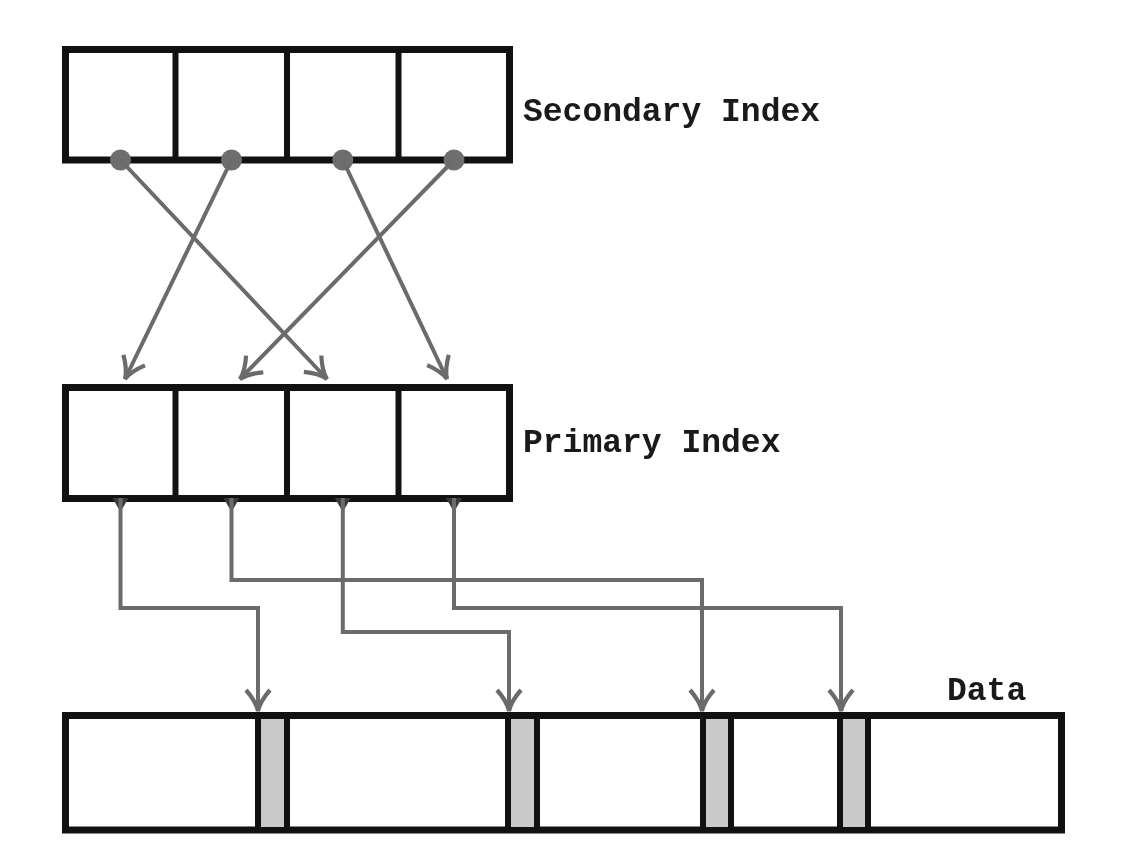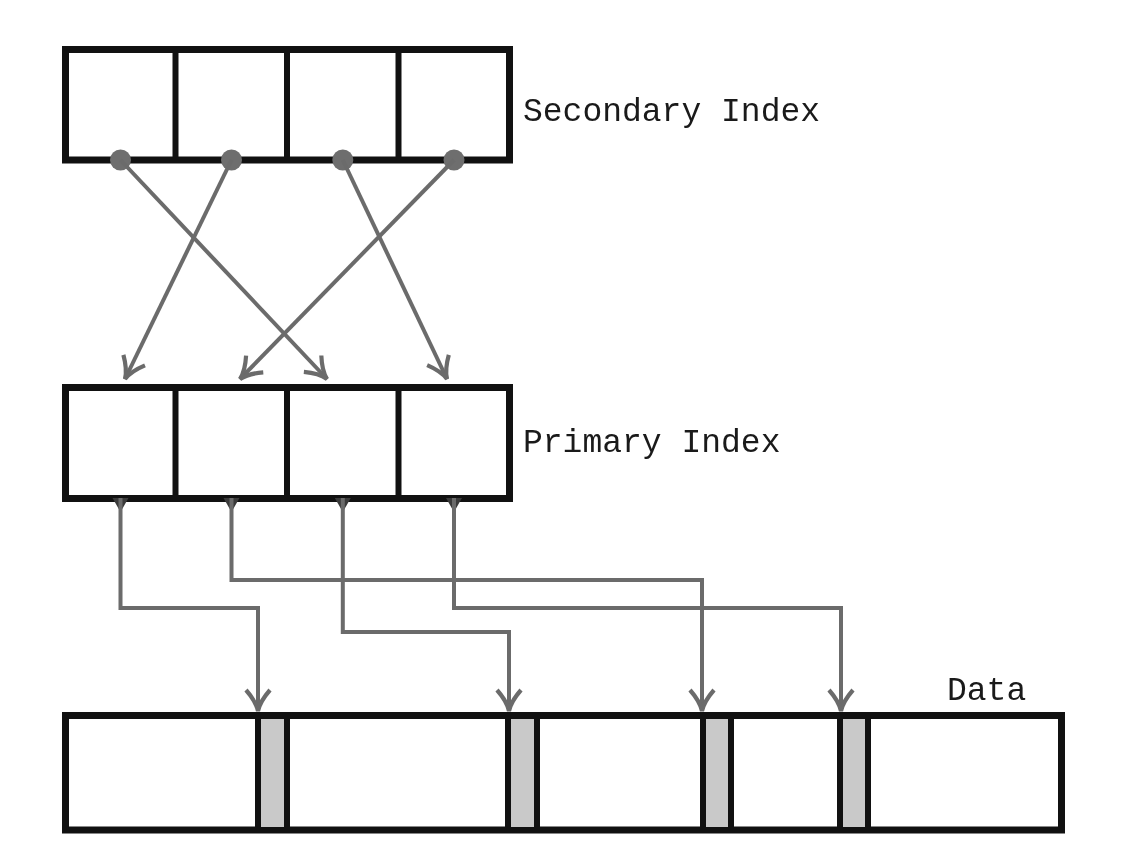--- a/index.html
+++ b/index.html
@@ -3,20 +3,21 @@
 <meta charset="utf-8">
 <style>
   html, body { margin: 0; padding: 0; }
   body { background: #ffffff; }
   .diagram-canvas {
     position: relative;
     width: 1132px;
     height: 854px;
     background: var(--background, #ffffff);
     overflow: hidden;
+    font-weight: bold;
   }
   svg { display: block; }
   .box-outline {
     fill: #ffffff;
     stroke: var(--box-border, #111111);
     stroke-width: 7;
   }
   .cell-divider {
     stroke: var(--box-border, #111111);
     stroke-width: 6;

